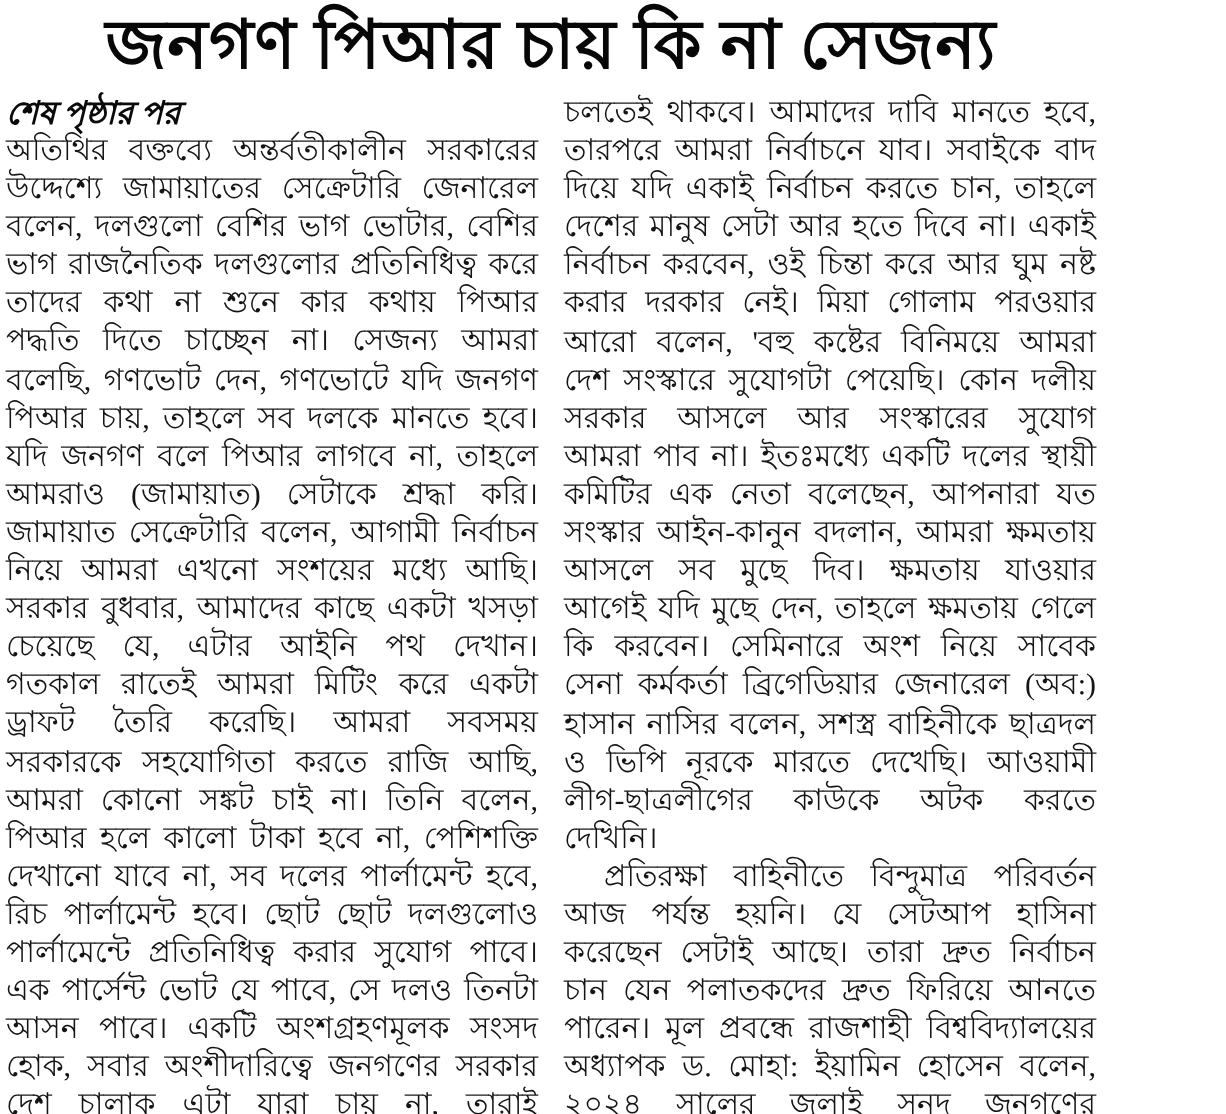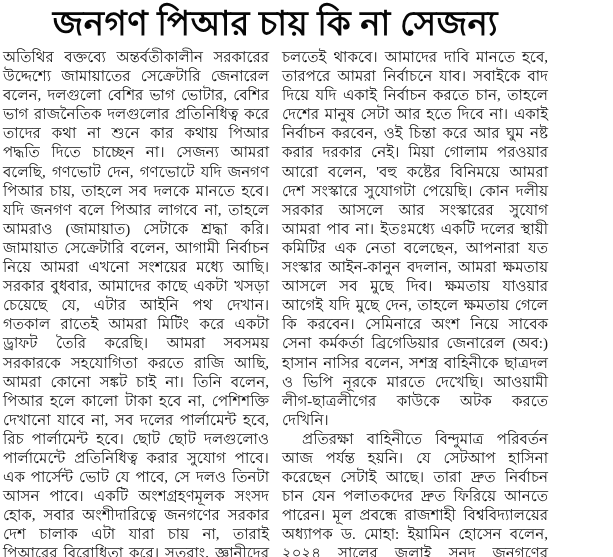--- a/index.html
+++ b/index.html
@@ -60,20 +60,21 @@
 </head>
 <body>
 
 <div class="page">
 
   <h1 class="headline">জনগণ পিআর চায় কি না সেজন্য</h1>
 
   <div class="columns">
 
     <div class="col">
+      <div class="cont-marker">শেষ পৃষ্ঠার পর</div>
       <p>অতিথির বক্তব্যে অন্তর্বতীকালীন সরকারের উদ্দেশ্যে জামায়াতের সেক্রেটারি জেনারেল বলেন, দলগুলো বেশির ভাগ ভোটার, বেশির ভাগ রাজনৈতিক দলগুলোর প্রতিনিধিত্ব করে তাদের কথা না শুনে কার কথায় পিআর পদ্ধতি দিতে চাচ্ছেন না। সেজন্য আমরা বলেছি, গণভোট দেন, গণভোটে যদি জনগণ পিআর চায়, তাহলে সব দলকে মানতে হবে। যদি জনগণ বলে পিআর লাগবে না, তাহলে আমরাও (জামায়াত) সেটাকে শ্রদ্ধা করি। জামায়াত সেক্রেটারি বলেন, আগামী নির্বাচন নিয়ে আমরা এখনো সংশয়ের মধ্যে আছি। সরকার বুধবার, আমাদের কাছে একটা খসড়া চেয়েছে যে, এটার আইনি পথ দেখান। গতকাল রাতেই আমরা মিটিং করে একটা ড্রাফট তৈরি করেছি। আমরা সবসময় সরকারকে সহযোগিতা করতে রাজি আছি, আমরা কোনো সঙ্কট চাই না। তিনি বলেন, পিআর হলে কালো টাকা হবে না, পেশিশক্তি দেখানো যাবে না, সব দলের পার্লামেন্ট হবে, রিচ পার্লামেন্ট হবে। ছোট ছোট দলগুলোও পার্লামেন্টে প্রতিনিধিত্ব করার সুযোগ পাবে। এক পার্সেন্ট ভোট যে পাবে, সে দলও তিনটা আসন পাবে। একটি অংশগ্রহণমূলক সংসদ হোক, সবার অংশীদারিত্বে জনগণের সরকার দেশ চালাক এটা যারা চায় না, তারাই পিআরের বিরোধিতা করে। সুতরাং, জ্ঞানীদের জন্য ইশারায় যথেষ্ট। তিনি বলেন, আমরা নির্বাচনে যাব অবশ্যই, কিন্তু তার আগে পিআর-এর দাবি পূরণ করে ইনশাল্লাহ আমরা নির্বাচনে যাব। এ দাবি আমাদের</p>
     </div>
 
     <div class="col">
       <p>চলতেই থাকবে। আমাদের দাবি মানতে হবে, তারপরে আমরা নির্বাচনে যাব। সবাইকে বাদ দিয়ে যদি একাই নির্বাচন করতে চান, তাহলে দেশের মানুষ সেটা আর হতে দিবে না। একাই নির্বাচন করবেন, ওই চিন্তা করে আর ঘুম নষ্ট করার দরকার নেই। মিয়া গোলাম পরওয়ার আরো বলেন, 'বহু কষ্টের বিনিময়ে আমরা দেশ সংস্কারে সুযোগটা পেয়েছি। কোন দলীয় সরকার আসলে আর সংস্কারের সুযোগ আমরা পাব না। ইতঃমধ্যে একটি দলের স্থায়ী কমিটির এক নেতা বলেছেন, আপনারা যত সংস্কার আইন-কানুন বদলান, আমরা ক্ষমতায় আসলে সব মুছে দিব। ক্ষমতায় যাওয়ার আগেই যদি মুছে দেন, তাহলে ক্ষমতায় গেলে কি করবেন। সেমিনারে অংশ নিয়ে সাবেক সেনা কর্মকর্তা ব্রিগেডিয়ার জেনারেল (অব:) হাসান নাসির বলেন, সশস্ত্র বাহিনীকে ছাত্রদল ও ভিপি নূরকে মারতে দেখেছি। আওয়ামী লীগ-ছাত্রলীগের কাউকে অটক করতে দেখিনি।</p>
       <p class="indent">প্রতিরক্ষা বাহিনীতে বিন্দুমাত্র পরিবর্তন আজ পর্যন্ত হয়নি। যে সেটআপ হাসিনা করেছেন সেটাই আছে। তারা দ্রুত নির্বাচন চান যেন পলাতকদের দ্রুত ফিরিয়ে আনতে পারেন। মূল প্রবন্ধে রাজশাহী বিশ্ববিদ্যালয়ের অধ্যাপক ড. মোহা: ইয়ামিন হোসেন বলেন, ২০২৪ সালের জুলাই সনদ জনগণের ভোটাধিকার ও গণতান্ত্রিক সংস্কারের জন্য একটি পূর্ণাঙ্গ দলিল। এটা গণতন্ত্র পুনঃপ্রতিষ্ঠার আইনি ভিত্তি তৈরি করেছে। তবে এর অস্পষ্টতা ও রাজনৈতিক ভিত্তির কারণে বাস্তবায়ন বড় চ্যালেঞ্জ হতে পারে।</p>
     </div>
 
   </div>
 

